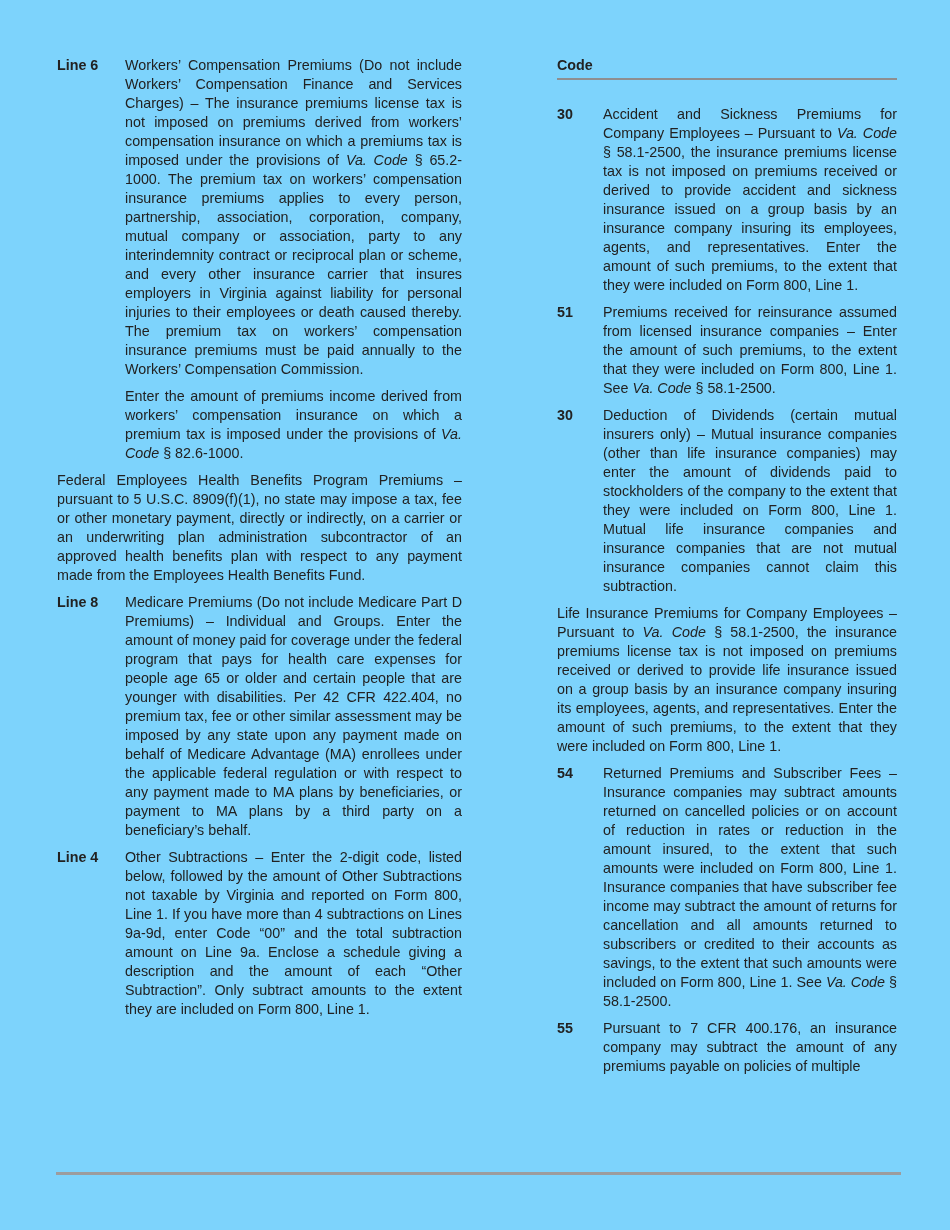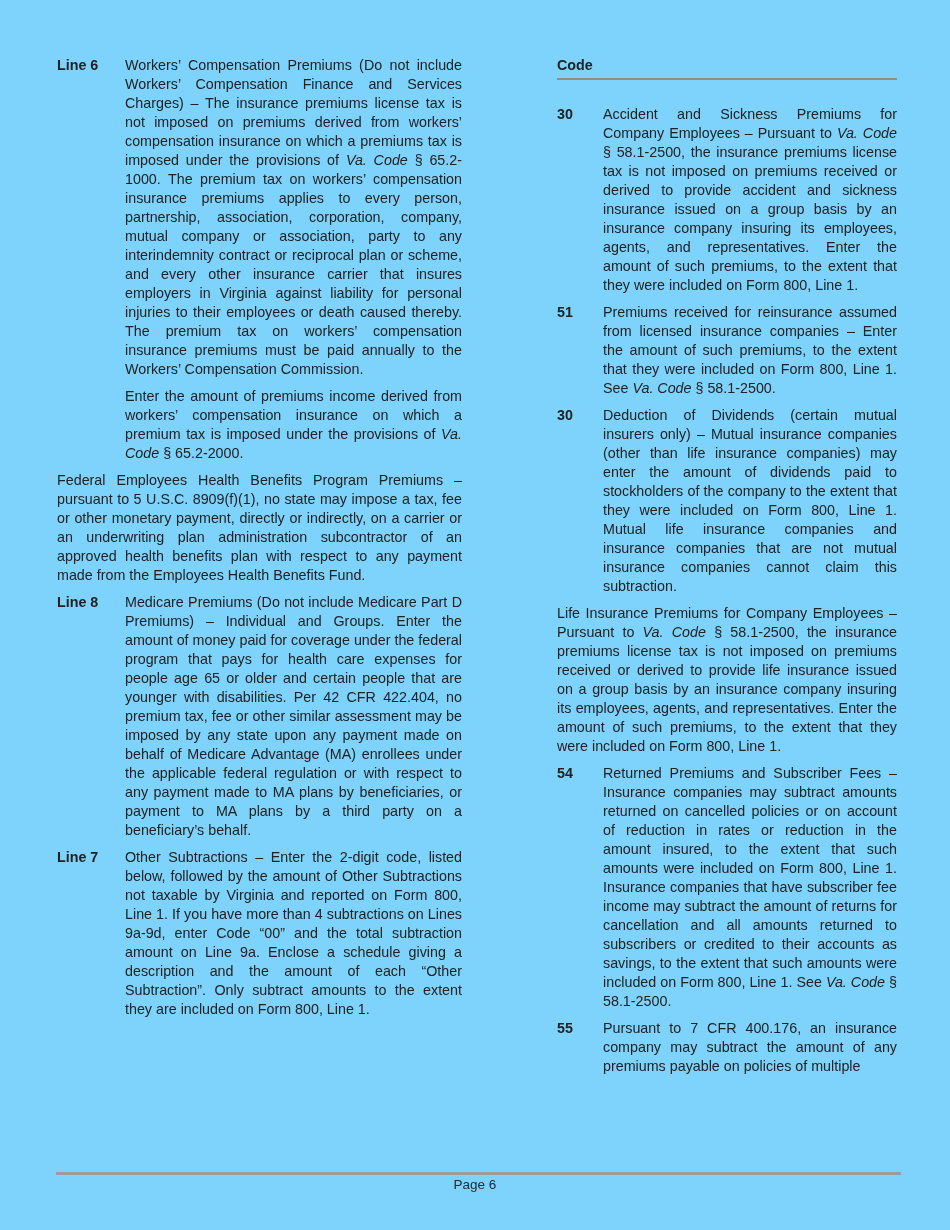--- a/index.html
+++ b/index.html
@@ -57,39 +57,39 @@
 <body>
 
 <div class="page">
 
   <div class="col col-left">
 
     <div class="entry">
       <div class="entry-label">Line 6</div>
       <div class="entry-body">
         <p class="para"><span class="b">Workers’ Compensation Premiums</span><span> (Do not include Workers’ Compensation Finance and Services Charges) – The insurance premiums license tax is not imposed on premiums derived from workers’ compensation insurance on which a premiums tax is imposed under the provisions of </span><span class="i">Va. Code</span><span> § 65.2-1000. The premium tax on workers’ compensation insurance premiums applies to every person, partnership, association, corporation, company, mutual company or association, party to any interindemnity contract or reciprocal plan or scheme, and every other insurance carrier that insures employers in Virginia against liability for personal injuries to their employees or death caused thereby. The premium tax on workers’ compensation insurance premiums must be paid annually to the Workers’ Compensation Commission.</span></p>
-        <p class="para"><span>Enter the amount of premiums income derived from workers’ compensation insurance on which a premium tax is imposed under the provisions of </span><span class="i">Va. Code</span><span> § 65.2-2000.</span></p>
+        <p class="para"><span>Enter the amount of premiums income derived from workers’ compensation insurance on which a premium tax is imposed under the provisions of </span><span class="i">Va. Code</span><span> § 82.6-1000.</span></p>
       </div>
     </div>
 
     <div class="entry">
       <div class="entry-body">
         <p class="para"><span class="b">Federal Employees Health Benefits Program Premiums – </span><span>pursuant to 5 U.S.C. 8909(f)(1), no state may impose a tax, fee or other monetary payment, directly or indirectly, on a carrier or an underwriting plan administration subcontractor of an approved health benefits plan with respect to any payment made from the Employees Health Benefits Fund.</span></p>
       </div>
     </div>
 
     <div class="entry">
       <div class="entry-label">Line 8</div>
       <div class="entry-body">
         <p class="para"><span class="b">Medicare Premiums</span><span> (Do not include Medicare Part D Premiums) – Individual and Groups. Enter the amount of money paid for coverage under the federal program that pays for health care expenses for people age 65 or older and certain people that are younger with disabilities. Per 42 CFR 422.404, no premium tax, fee or other similar assessment may be imposed by any state upon any payment made on behalf of Medicare Advantage (MA) enrollees under the applicable federal regulation or with respect to any payment made to MA plans by beneficiaries, or payment to MA plans by a third party on a beneficiary’s behalf.</span></p>
       </div>
     </div>
 
     <div class="entry">
-      <div class="entry-label">Line 7</div>
+      <div class="entry-label">Line 4</div>
       <div class="entry-body">
         <p class="para"><span class="b">Other Subtractions</span><span> – Enter the 2-digit code, listed below, followed by the amount of Other Subtractions not taxable by Virginia and reported on Form 800, Line 1. If you have more than 4 subtractions on Lines 9a-9d, enter Code “00” and the total subtraction amount on Line 9a. Enclose a schedule giving a description and the amount of each “Other Subtraction”. Only subtract amounts to the extent they are included on Form 800, Line 1.</span></p>
       </div>
     </div>
 
   </div>
 
   <div class="col col-right">
 
     <div class="code-header">
@@ -134,15 +134,14 @@
     <div class="entry">
       <div class="entry-label">55</div>
       <div class="entry-body">
         <p class="para"><span>Pursuant to 7 CFR 400.176, an insurance company may subtract the amount of any premiums payable on policies of multiple</span></p>
       </div>
     </div>
 
   </div>
 
   <div class="footer-rule"></div>
-  <div class="footer-text">Page 6</div>
 
 </div>
 
 </body></html>

